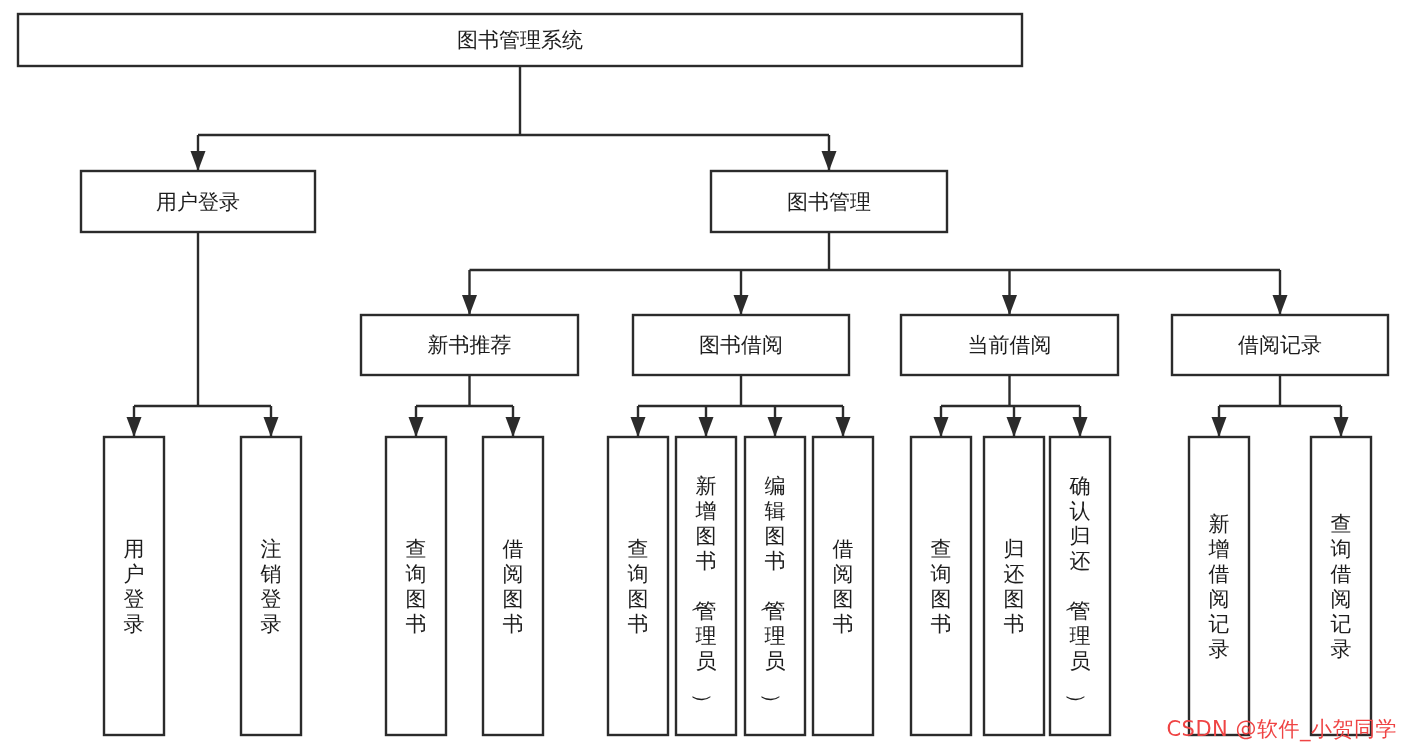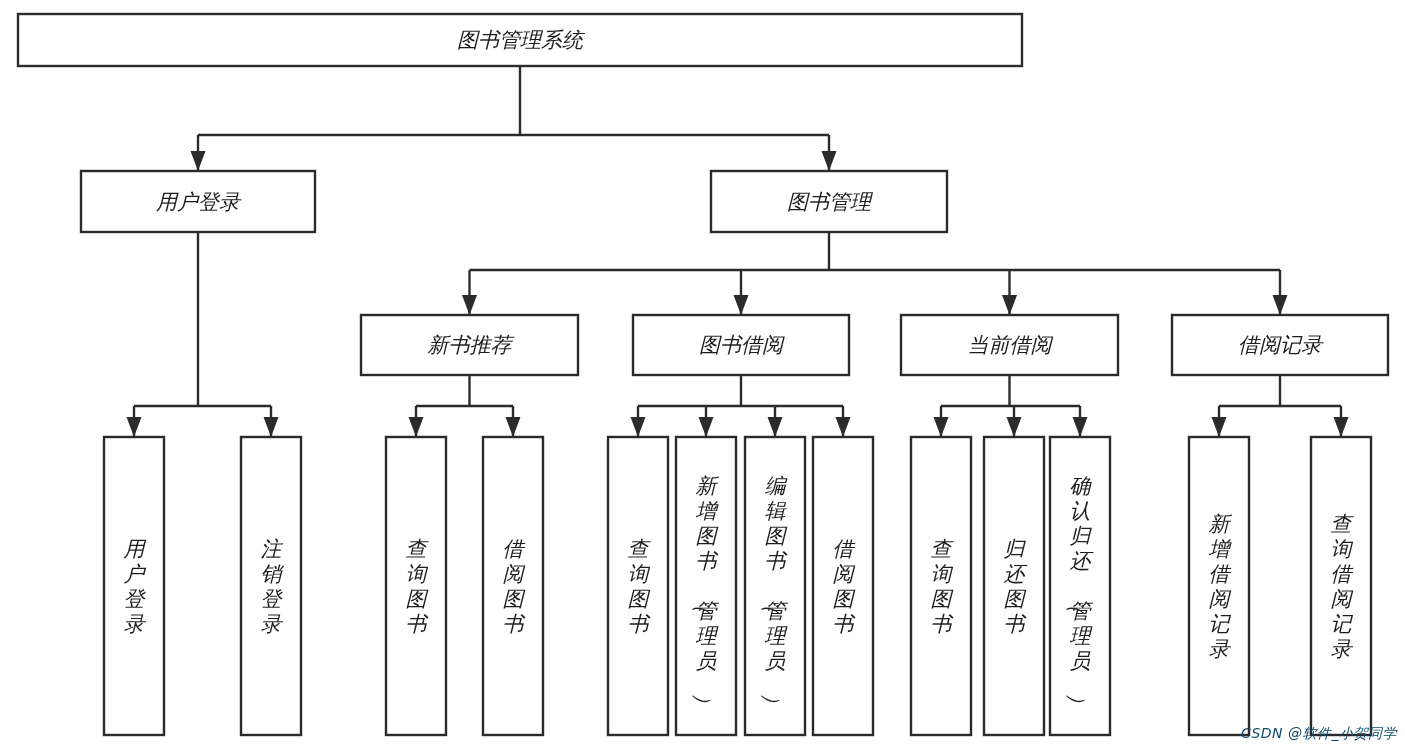--- a/index.html
+++ b/index.html
@@ -12,21 +12,20 @@
     width: 1405px;
     height: 747px;
     font-family: "DejaVu Sans", "Liberation Sans", sans-serif;
     overflow: hidden;
   }
   #diagram-root {
     position: relative;
     width: 1405px;
     height: 747px;
     background: #ffffff;
-    font-style: italic;
   }
   svg#tree-svg {
     position: absolute;
     left: 0;
     top: 0;
     width: 1405px;
     height: 747px;
     display: block;
   }
   .node-box {
@@ -55,22 +54,22 @@
     font-family: "DejaVu Sans", "Liberation Sans", sans-serif;
     font-size: 21px;
     fill: #1d1d1d;
     text-anchor: middle;
   }
   .watermark {
     position: absolute;
     right: 8px;
     bottom: 4px;
     font-family: "DejaVu Sans", "Liberation Sans", sans-serif;
-    font-size: 14px;
-    color: #0c4a6e;
+    font-size: 21px;
+    color: #ef4444;
     letter-spacing: 0.5px;
     white-space: nowrap;
     user-select: none;
   }
 </style>
 </head>
 <body>
 
 <div id="diagram-root">
   <svg id="tree-svg" viewBox="0 0 1405 747">

